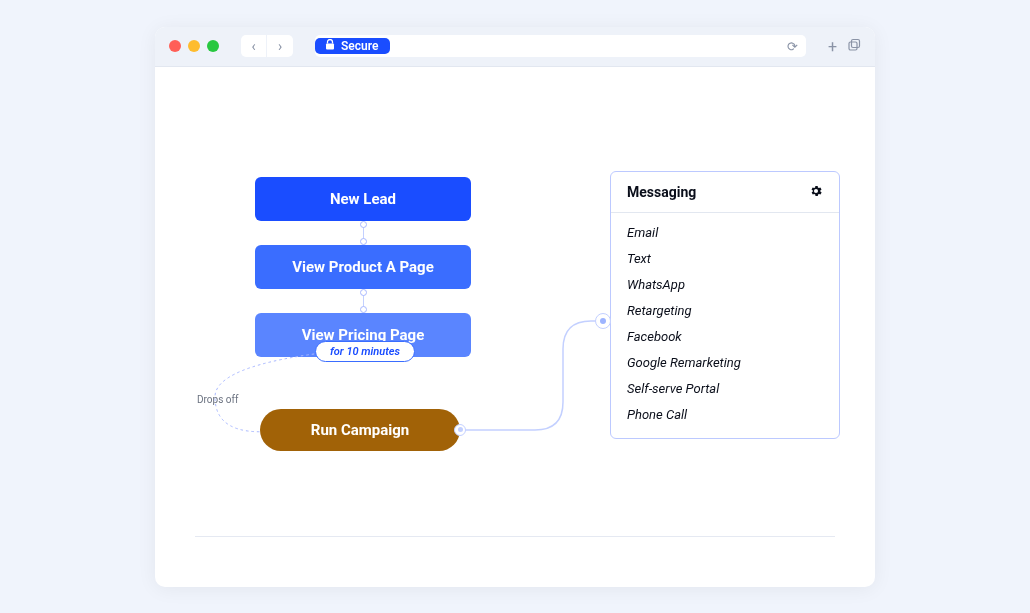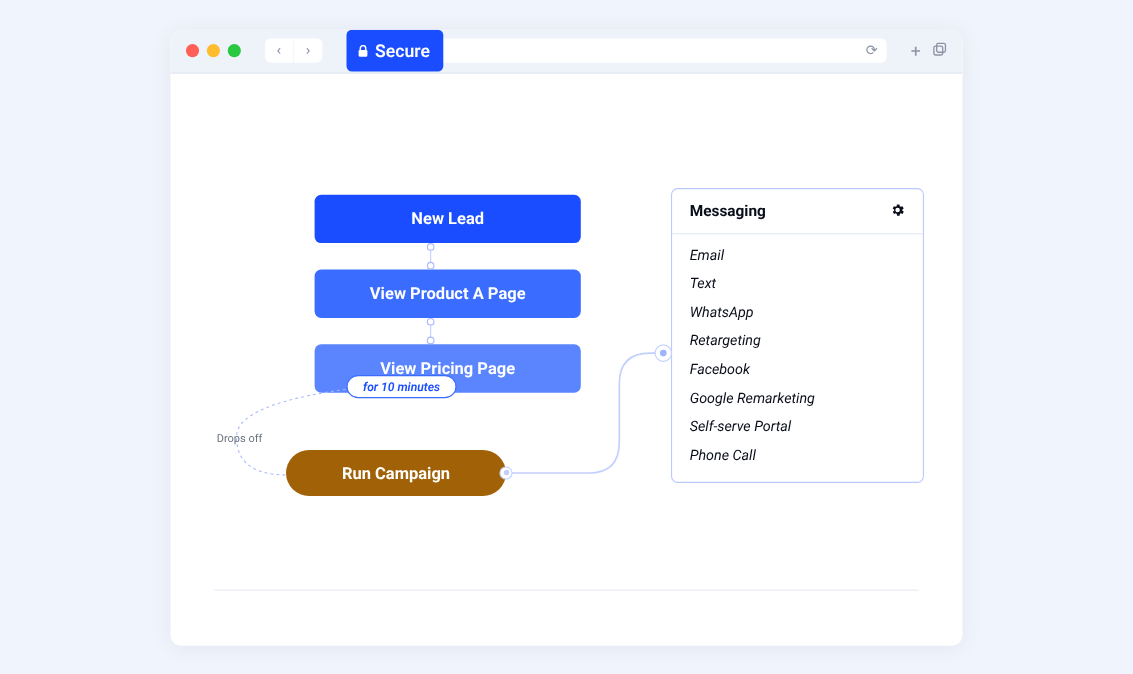--- a/index.html
+++ b/index.html
@@ -50,29 +50,29 @@
       flex: 1;
       height: 22px;
       background: #fff;
       border-radius: 5px;
       display: flex;
       align-items: center;
       margin-left: 12px;
       position: relative;
     }
     .secure-badge {
-      height: 38px;
+      height: 16px;
       background: #1a4dff;
       color: #fff;
       border-radius: 5px;
       padding: 0 12px 0 10px;
       display: flex;
       align-items: center;
       gap: 6px;
-      font-size: 16px;
+      font-size: 12px;
       font-weight: 600;
     }
     .refresh-btn {
       position: absolute;
       right: 8px;
       color: #8a93a6;
       font-size: 13px;
     }
     .window-btns { display: flex; gap: 10px; margin-left: 12px; color: #8a93a6; font-size: 16px; }
     .browser-content {
@@ -88,30 +88,29 @@
     .flow-column {
       position: absolute;
       left: 80px;
       top: 90px;
       display: flex;
       flex-direction: column;
       align-items: center;
       gap: 0;
     }
     .flow-node {
-      width: 242px;
+      width: 216px;
       height: 44px;
       border-radius: 6px;
       display: flex;
       align-items: center;
       justify-content: center;
       color: #fff;
       font-weight: 700;
       font-size: 15px;
-      margin-left: 31px;
     }
     .node-dark { background: #1a4dff; }
     .node-mid { background: #3a6dff; }
     .node-light { background: #5a85ff; }
     .connector {
       width: 1px;
       height: 18px;
       background: #c3d0ff;
       position: relative;
       margin: 3px 0;

